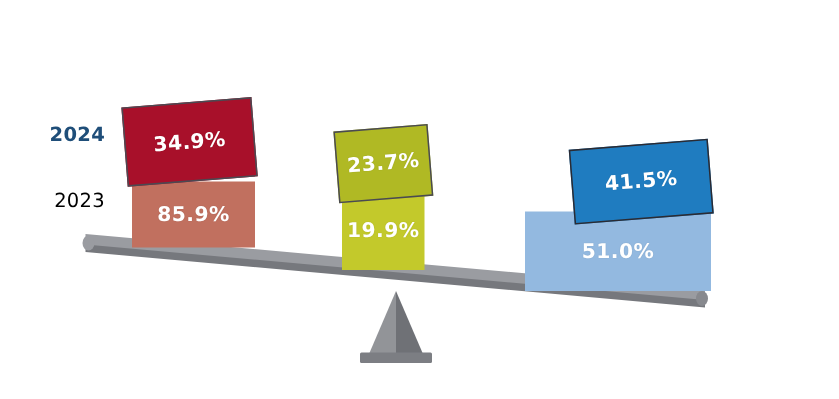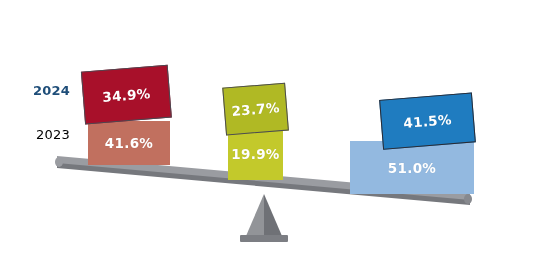--- a/index.html
+++ b/index.html
@@ -152,21 +152,21 @@
   </svg>
 
   <svg id="fulcrum" viewBox="0 0 56 52">
     <polygon points="28,0 10,42 28,42" fill="#929498"></polygon>
     <polygon points="28,0 46,42 28,42" fill="#6F7176"></polygon>
     <rect x="4" y="41" width="48" height="7" rx="1" fill="#7C7E83"></rect>
   </svg>
 
   <div class="bar-group">
     <div id="bar-2023-red" class="bar bar-lower">
-      <span class="bar-value">41.6%</span>
+      <span class="bar-value">85.9%</span>
     </div>
     <div id="bar-2024-red" class="bar bar-upper">
       <span class="bar-value">34.9%</span>
     </div>
   </div>
 
   <div class="bar-group">
     <div id="bar-2023-olive" class="bar bar-lower">
       <span class="bar-value">19.9%</span>
     </div>

